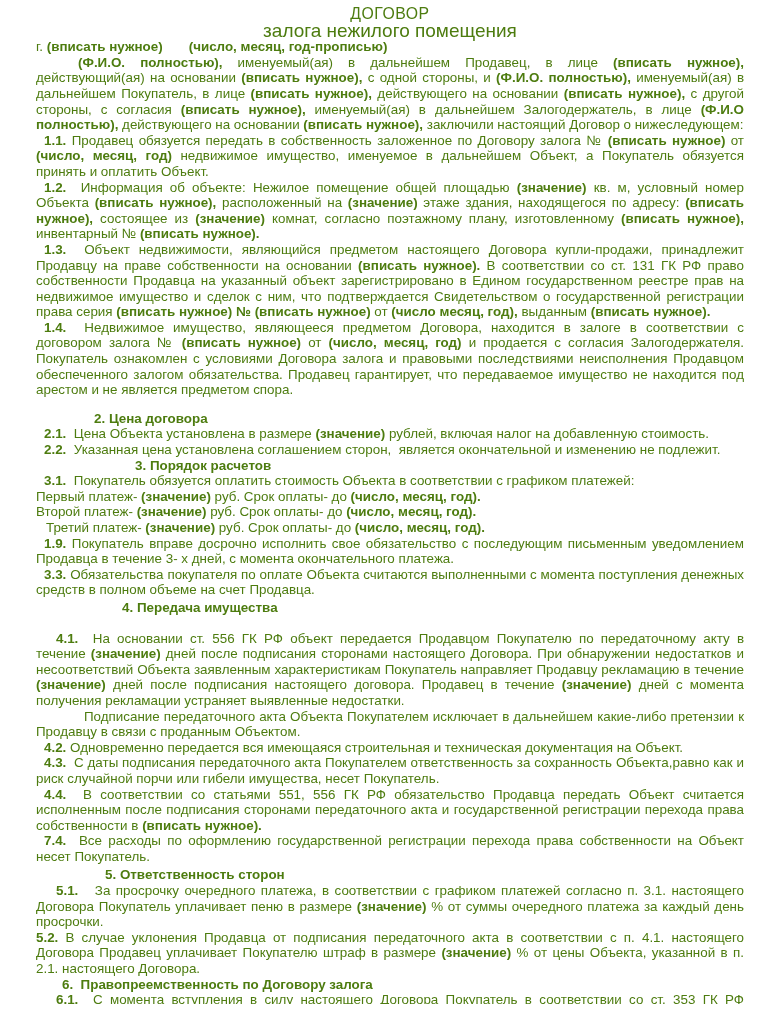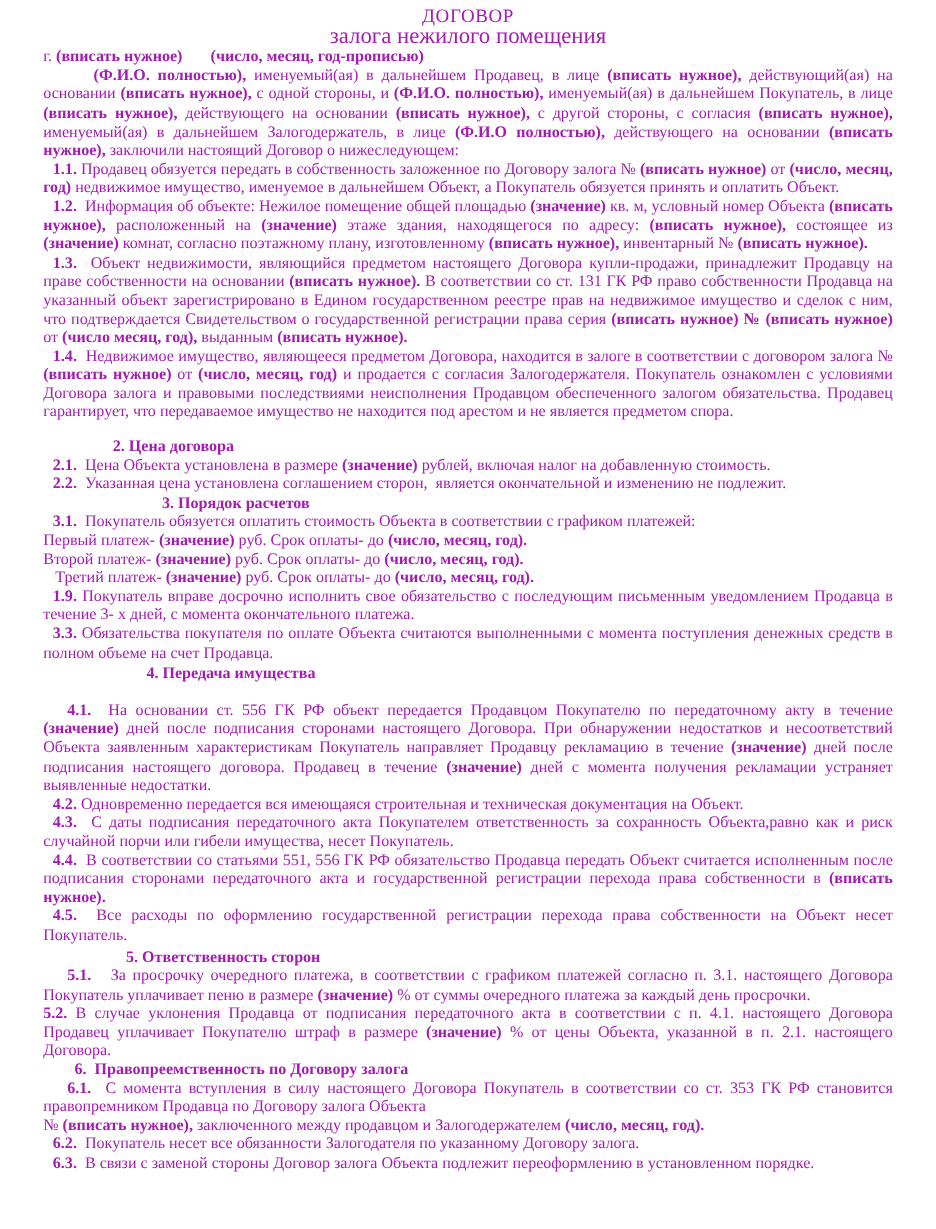--- a/index.html
+++ b/index.html
@@ -7,22 +7,22 @@
     padding: 0;
     background: #ffffff;
   }
   .page {
     position: relative;
     width: 780px;
     height: 1004px;
     box-sizing: border-box;
     padding: 6px 36px 0 36px;
     background: #ffffff;
-    color: #a21caf;
-    font-family: Liberation Serif, serif;
+    color: #4d7c0f;
+    font-family: Liberation Sans, sans-serif;
     font-size: 13.4px;
     line-height: 15.6px;
     overflow: hidden;
   }
   .blk { text-align: justify; }
   .blk .b { font-weight: bold; }
 
   .title {
     text-align: center;
     font-size: 15.8px;
@@ -73,24 +73,25 @@
       <div class="blk item"><span class="b">2.2.</span><span>&nbsp; Указанная цена установлена соглашением сторон,&nbsp; является окончательной и изменению не подлежит.</span></div>
       <div class="blk heading3"><span class="b">3. Порядок расчетов</span></div>
       <div class="blk item"><span class="b">3.1.</span><span>&nbsp; Покупатель обязуется оплатить стоимость Объекта в соответствии с графиком платежей:</span></div>
       <div class="blk payline"><span>Первый платеж- </span><span class="b">(значение)</span><span> руб. Срок оплаты- до </span><span class="b">(число, месяц, год).</span></div>
       <div class="blk payline"><span>Второй платеж- </span><span class="b">(значение)</span><span> руб. Срок оплаты- до </span><span class="b">(число, месяц, год).</span></div>
       <div class="blk payline3"><span>Третий платеж- </span><span class="b">(значение)</span><span> руб. Срок оплаты- до </span><span class="b">(число, месяц, год).</span></div>
       <div class="blk item"><span class="b">1.9.</span><span> Покупатель вправе досрочно исполнить свое обязательство с последующим письменным уведомлением Продавца в течение 3- х дней, с момента окончательного платежа.</span></div>
       <div class="blk item"><span class="b">3.3.</span><span> Обязательства покупателя по оплате Объекта считаются выполненными с момента поступления денежных средств в полном объеме на счет Продавца.</span></div>
       <div class="blk heading4"><span class="b">4. Передача имущества</span></div>
       <div class="blk item2"><span class="b">4.1.</span><span>&nbsp; На основании ст. 556 ГК РФ объект передается Продавцом Покупателю по передаточному акту в течение </span><span class="b">(значение)</span><span> дней после подписания сторонами настоящего Договора. При обнаружении недостатков и несоответствий Объекта заявленным характеристикам Покупатель направляет Продавцу рекламацию в течение </span><span class="b">(значение)</span><span> дней после подписания настоящего договора. Продавец в течение </span><span class="b">(значение)</span><span> дней с момента получения рекламации устраняет выявленные недостатки.</span></div>
+      <div class="blk subpara"><span>Подписание передаточного акта Объекта Покупателем исключает в дальнейшем какие-либо претензии к Продавцу в связи с проданным Объектом.</span></div>
       <div class="blk item"><span class="b">4.2.</span><span> Одновременно передается вся имеющаяся строительная и техническая документация на Объект.</span></div>
       <div class="blk item"><span class="b">4.3.</span><span>&nbsp; С даты подписания передаточного акта Покупателем ответственность за сохранность Объекта,равно как и риск случайной порчи или гибели имущества, несет Покупатель.</span></div>
       <div class="blk item"><span class="b">4.4.</span><span>&nbsp; В соответствии со статьями 551, 556 ГК РФ обязательство Продавца передать Объект считается исполненным после подписания сторонами передаточного акта и государственной регистрации перехода права собственности в </span><span class="b">(вписать нужное).</span></div>
-      <div class="blk item"><span class="b">4.5.</span><span>&nbsp; Все расходы по оформлению государственной регистрации перехода права собственности на Объект несет Покупатель.</span></div>
+      <div class="blk item"><span class="b">7.4.</span><span>&nbsp; Все расходы по оформлению государственной регистрации перехода права собственности на Объект несет Покупатель.</span></div>
       <div class="blk heading5"><span class="b">5. Ответственность сторон</span></div>
       <div class="blk item2"><span class="b">5.1.</span><span>&nbsp;&nbsp; За просрочку очередного платежа, в соответствии с графиком платежей согласно п. 3.1. настоящего Договора Покупатель уплачивает пеню в размере </span><span class="b">(значение)</span><span> % от суммы очередного платежа за каждый день просрочки.</span></div>
       <div class="blk contline"><span class="b">5.2.</span><span> В случае уклонения Продавца от подписания передаточного акта в соответствии с п. 4.1. настоящего Договора Продавец уплачивает Покупателю штраф в размере </span><span class="b">(значение)</span><span> % от цены Объекта, указанной в п. 2.1. настоящего Договора.</span></div>
       <div class="blk heading6"><span class="b">6.&nbsp; Правопреемственность по Договору залога</span></div>
       <div class="blk item2"><span class="b">6.1.</span><span>&nbsp; С момента вступления в силу настоящего Договора Покупатель в соответствии со ст. 353 ГК РФ становится правопремником Продавца по Договору залога Объекта</span></div>
       <div class="blk contline"><span>№ </span><span class="b">(вписать нужное),</span><span> заключенного между продавцом и Залогодержателем </span><span class="b">(число, месяц, год).</span></div>
       <div class="blk item"><span class="b">6.2.</span><span>&nbsp; Покупатель несет все обязанности Залогодателя по указанному Договору залога.</span></div>
       <div class="blk item"><span class="b">6.3.</span><span>&nbsp; В связи с заменой стороны Договор залога Объекта подлежит переоформлению в установленном порядке.</span></div>
     </div>
 </div>

